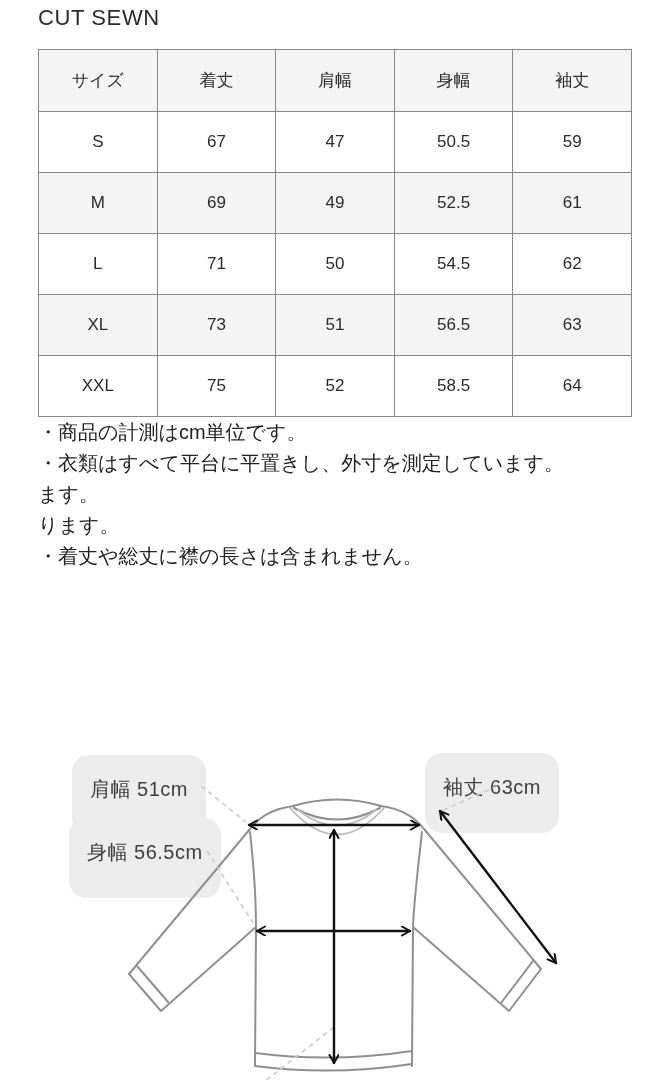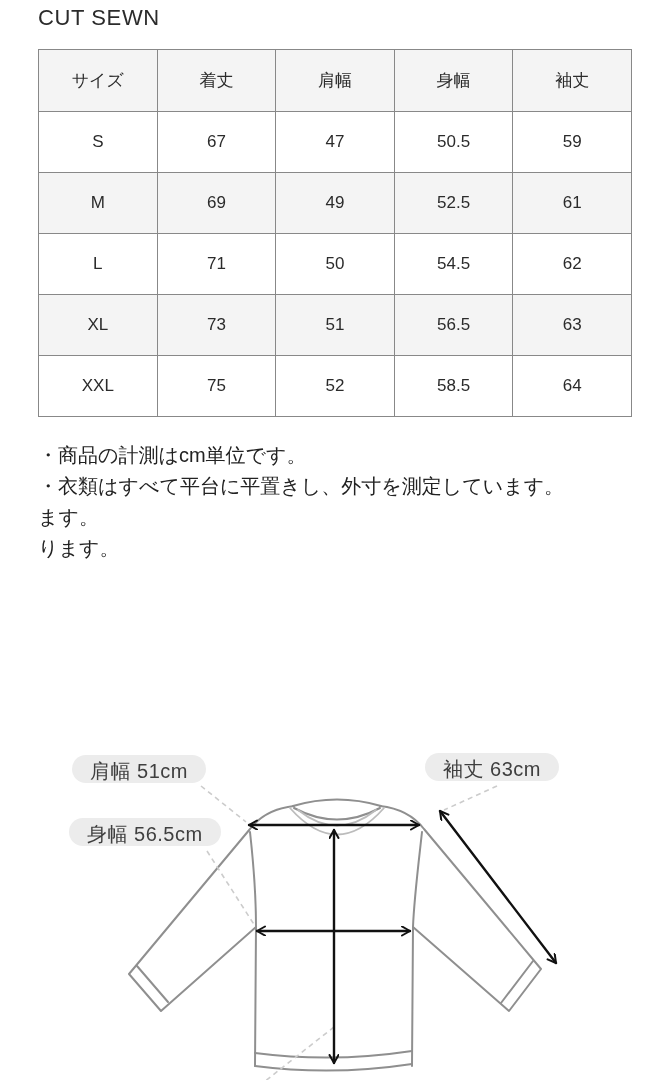--- a/index.html
+++ b/index.html
@@ -17,26 +17,26 @@
     border-collapse:collapse;table-layout:fixed;margin-top:12px;
   }
   .size-table th,.size-table td{
     border:1px solid #888;text-align:center;vertical-align:middle;
     font-weight:400;font-size:17px;color:#2b2b2b;background:#ffffff;
   }
   .size-table thead th{height:59px;background:#f4f4f4;}
   .size-table tbody td{height:58px;}
   .size-table tr.alt td{background:#f4f4f4;}
   .notes{
-    position:absolute;left:38px;top:440px;width:600px;
+    position:absolute;left:38px;top:417px;width:600px;
     font-size:20px;line-height:31px;color:#222;
   }
   .notes .note-line{white-space:nowrap;}
   .pill{
-    position:absolute;height:28px;line-height:32px;padding:0 18px;
+    position:absolute;height:44px;line-height:32px;padding:18px 18px;
     background:#ececec;border-radius:17px;
     font-size:20px;color:#3f3f3f;letter-spacing:0.5px;white-space:nowrap;
   }
   #pill-shoulder{left:72px;top:755px;}
   #pill-sleeve{left:425px;top:753px;}
   #pill-body{left:69px;top:818px;}
   svg.diagram{position:absolute;left:0;top:740px;}
   .gd{fill:none;stroke:#8f8f8f;stroke-width:2;stroke-linejoin:round;stroke-linecap:round;}
   .gl{fill:none;stroke:#bcbcbc;stroke-width:1.8;stroke-linecap:round;}
   .arrow{stroke:#111;stroke-width:2.4;stroke-linecap:round;}
@@ -94,20 +94,21 @@
       <td>64</td>
     </tr>
   </tbody>
 </table>
 
 <div class="notes">
   <div class="note-line">・商品の計測はcm単位です。</div>
   <div class="note-line">・衣類はすべて平台に平置きし、外寸を測定しています。</div>
   <div class="note-line">ます。</div>
   <div class="note-line">ります。</div>
+  <div class="note-line">・着丈や総丈に襟の長さは含まれません。</div>
 </div>
 
 <div class="pill" id="pill-shoulder">肩幅 51cm</div>
 <div class="pill" id="pill-sleeve">袖丈 63cm</div>
 <div class="pill" id="pill-body">身幅 56.5cm</div>
 
 <svg class="diagram" width="670" height="340" viewBox="0 740 670 340" xmlns="http://www.w3.org/2000/svg">
   <defs>
     <marker id="ah" viewBox="0 0 12 12" markerWidth="12" markerHeight="12" refX="9.5" refY="5" orient="auto-start-reverse" markerUnits="userSpaceOnUse">
       <path d="M1.5,0.5 L9.5,5 L1.5,9.5" fill="none" stroke="#111" stroke-width="2" stroke-linecap="round" stroke-linejoin="round"></path>

